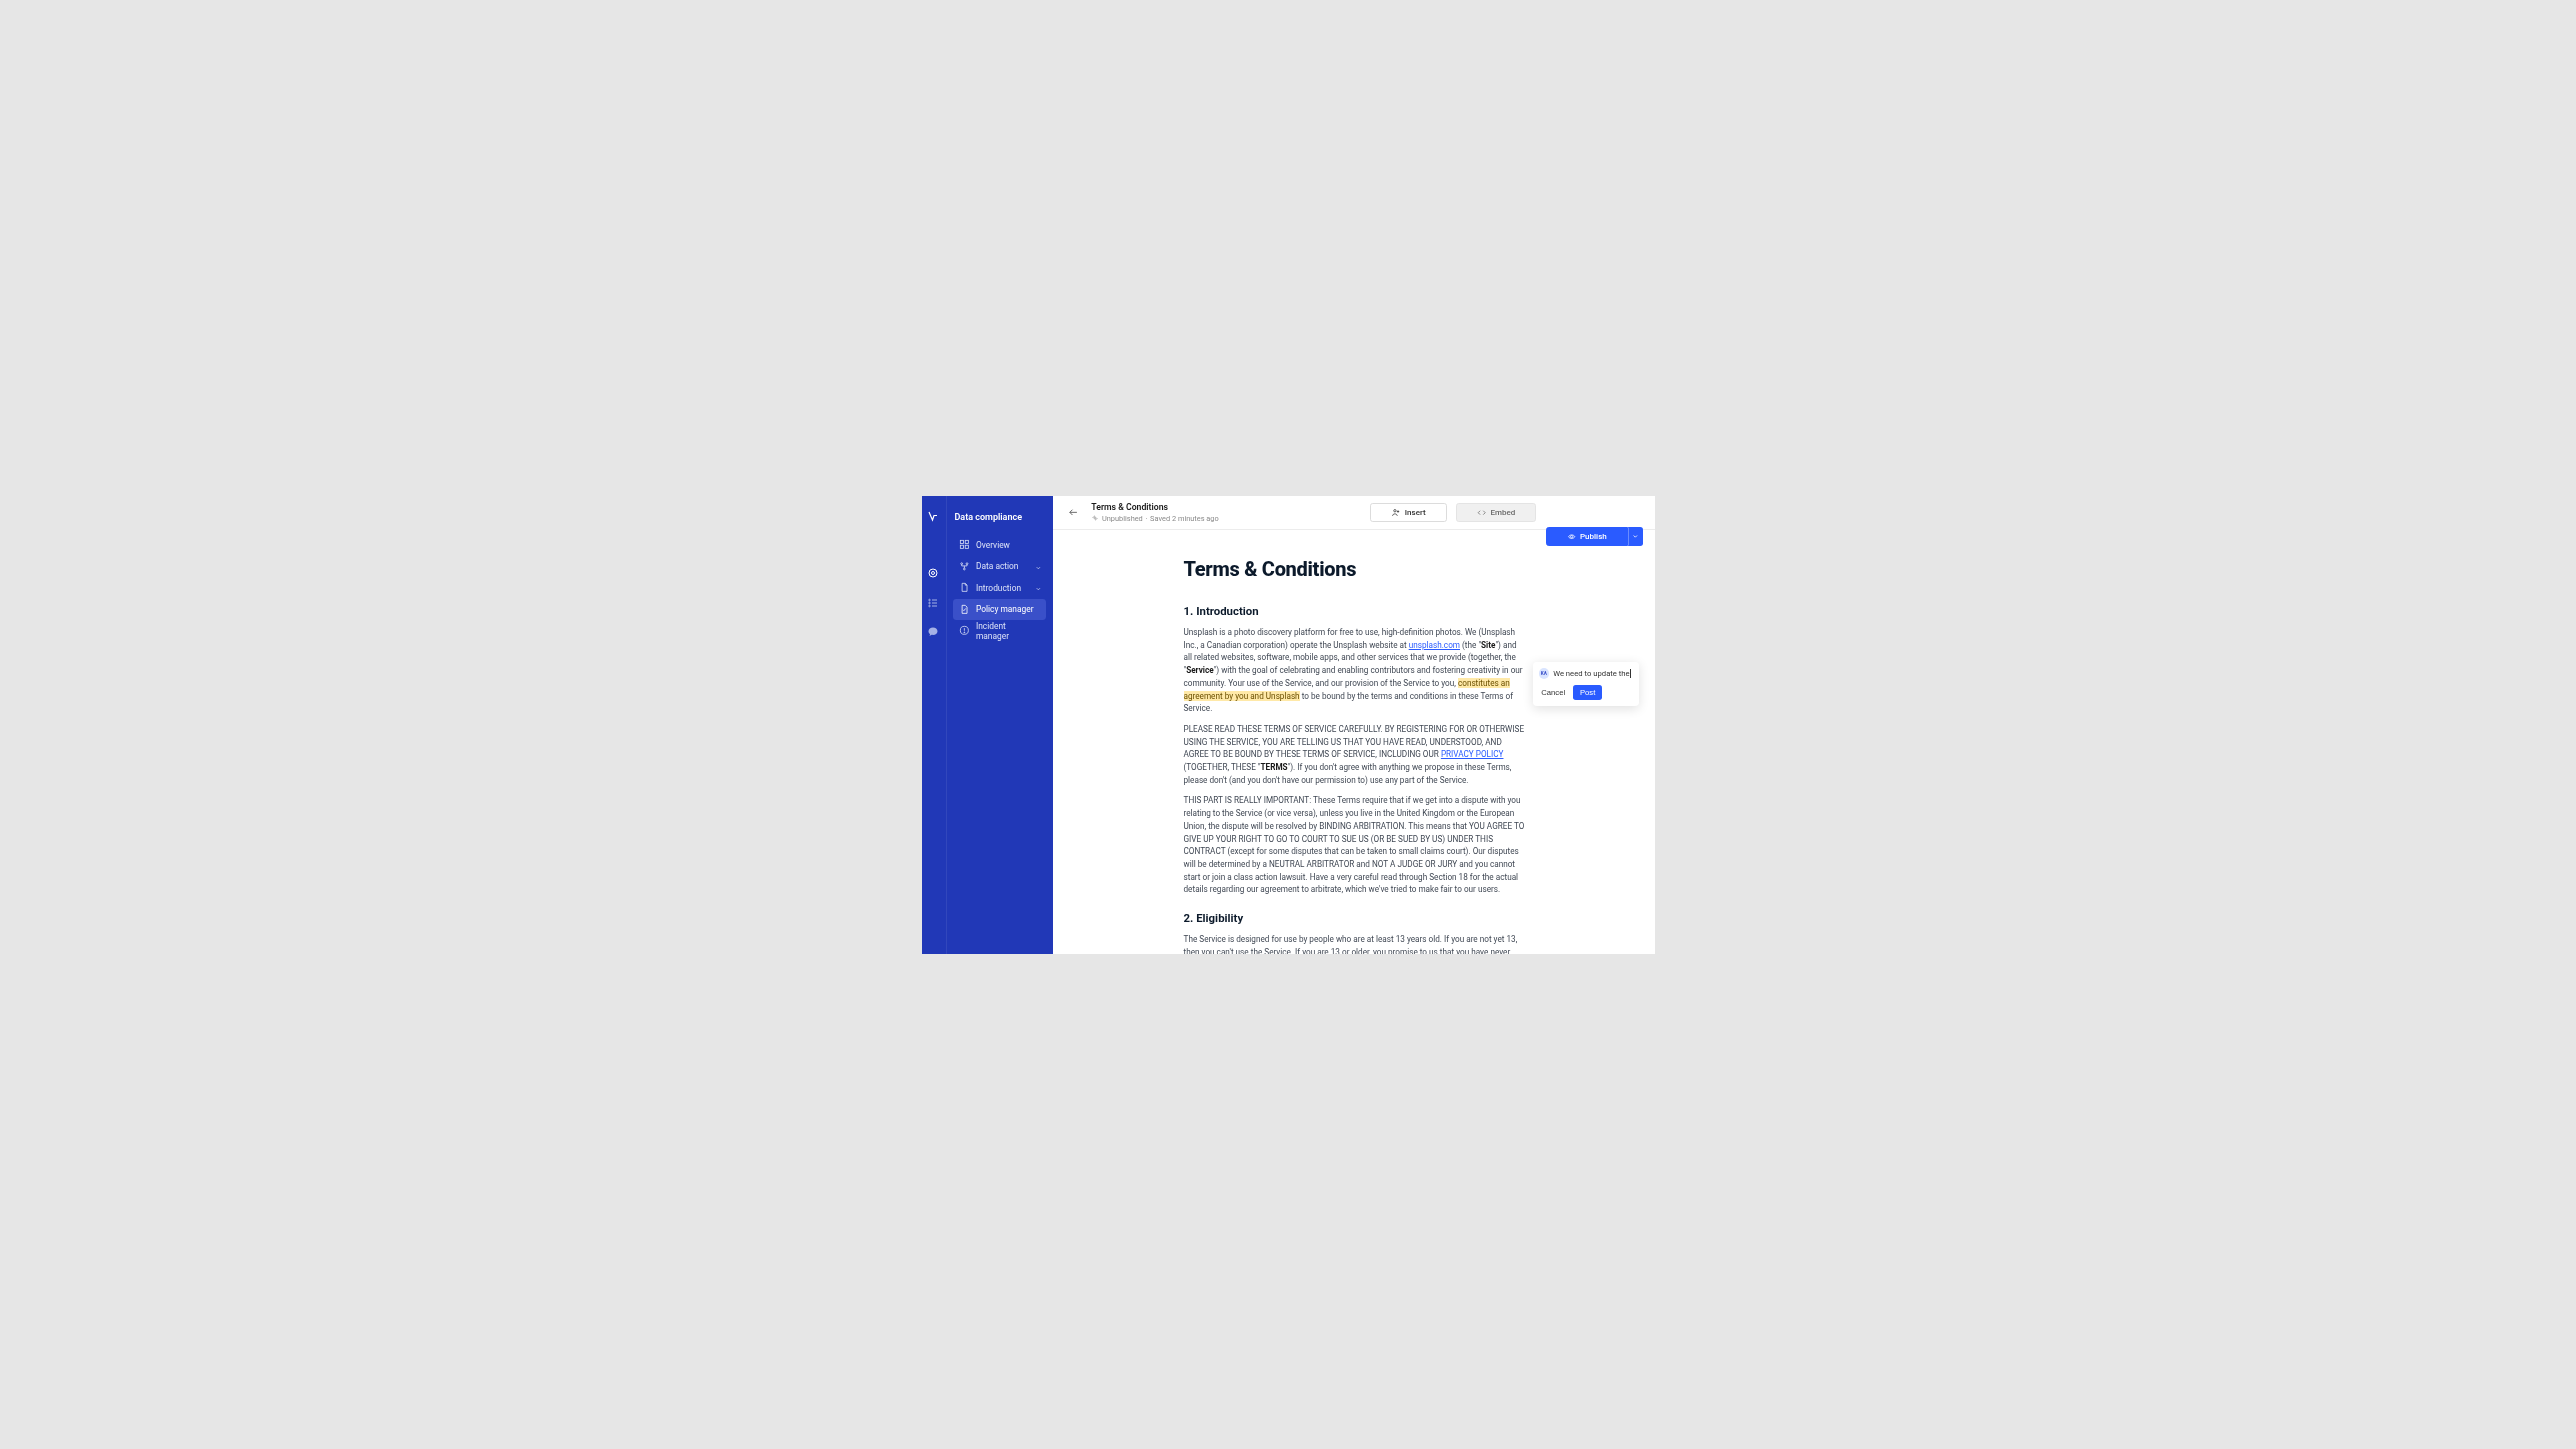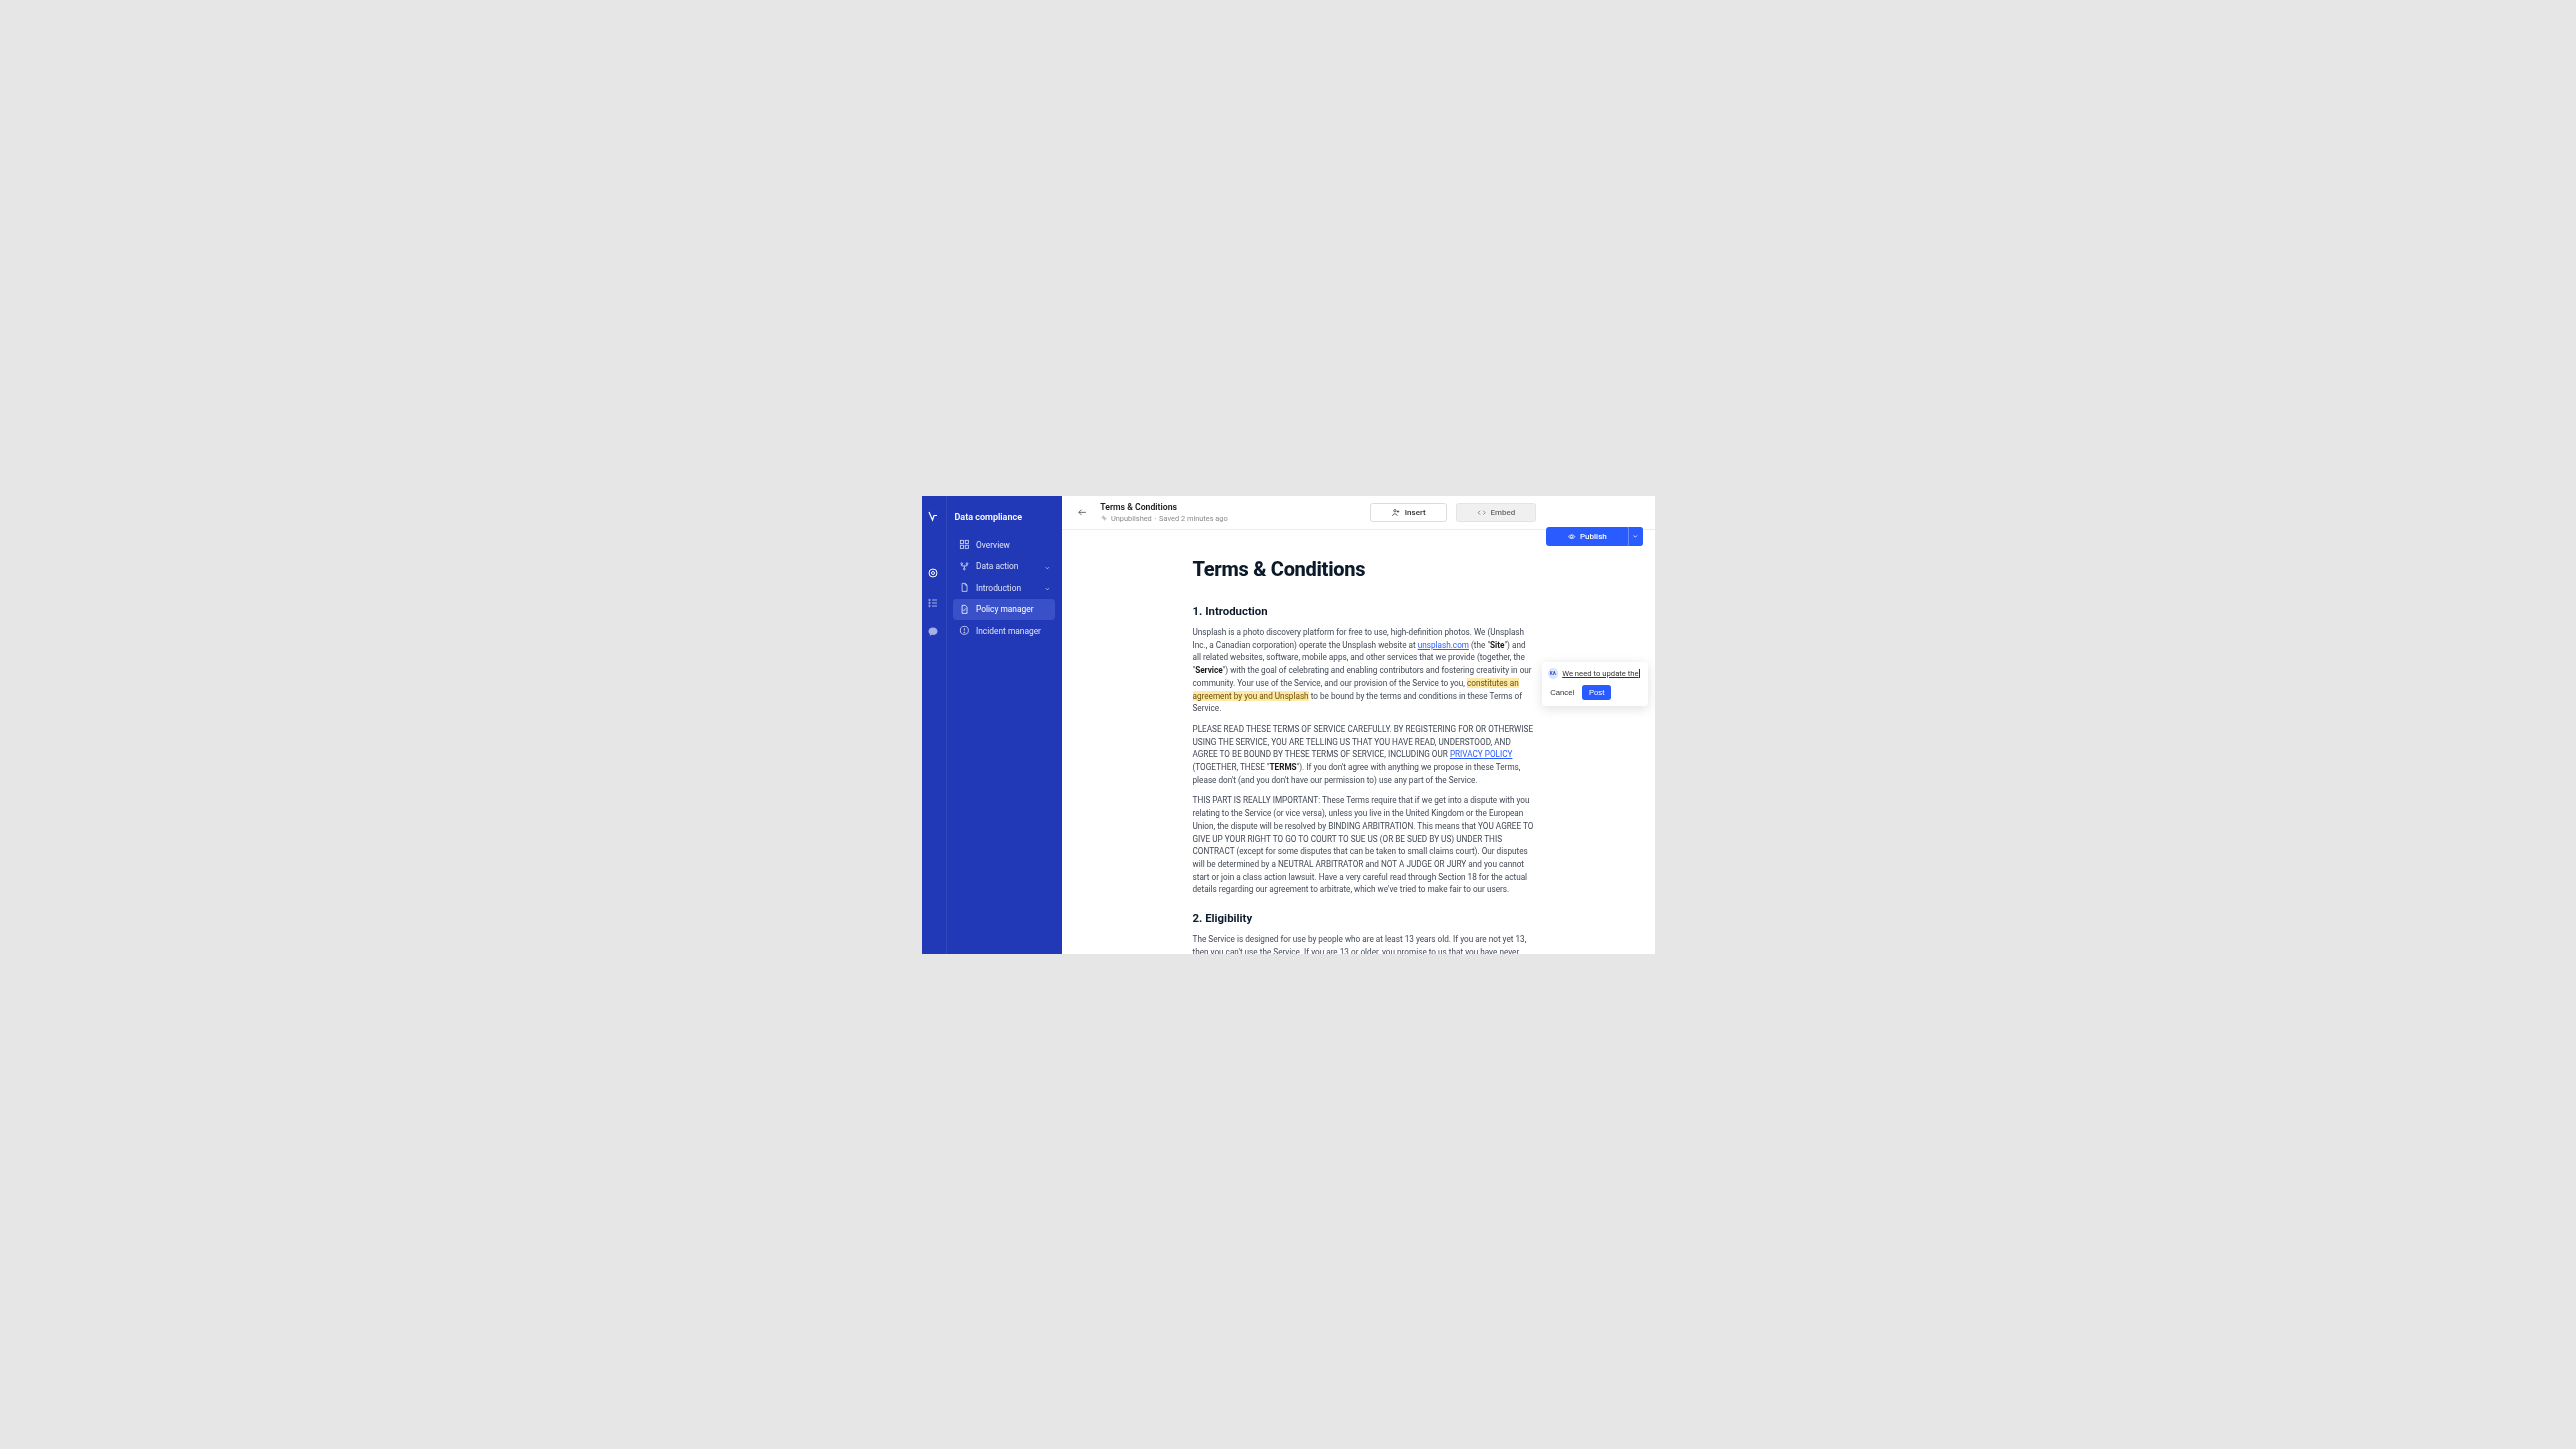--- a/index.html
+++ b/index.html
@@ -41,21 +41,21 @@
   }
   .iconrail .rail-icon {
     width: 13.4px; height: 13.4px;
     display:flex;align-items:center;justify-content:center;
     color: #a5b1e6;
   }
   .iconrail .rail-icon.active { color:#fff; }
   .iconrail .rail-icon svg { width:12px;height:12px; }
   
   .sidebar {
-    width: 116px;
+    width: 107px;
     background: #2138b7;
     color:#fff;
     padding: 13.4px 6.7px 0 6.7px;
     border-left: 0.7px solid rgba(255,255,255,.08);
   }
   .sidebar-title {
     font-size: 9px;
     font-weight: 600;
     color:#fff;
     padding: 2.7px 4px 12px 1.3px;
@@ -184,21 +184,21 @@
     padding:6px 6px 6px 6px;
     font-size:7.7px;
   }
   .comment-row{display:flex;align-items:center;gap:4px;margin-bottom:6.7px;}
   .avatar{
     width:10.7px;height:10.7px;border-radius:50%;
     background:#d9e4ff;color:#3a50c9;
     font-size:4.7px;font-weight:700;
     display:flex;align-items:center;justify-content:center;
   }
-  .comment-text{color:#333;text-decoration:underline;}
+  .comment-text{color:#333;}
   .comment-text .cursor{border-right:0.7px solid #333;margin-left:0.7px;animation:blink 1s steps(1) infinite;}
   @keyframes blink{50%{border-color:transparent;}}
   .comment-actions{display:flex;gap:5.4px;}
   .comment-actions .act{font-size:7.7px;cursor:pointer;}
   .comment-actions .cancel{color:#333;background:none;border:none;padding:2.7px 2.7px;}
   .comment-actions .post{background:#2a5bff;color:#fff;border:none;border-radius:2.7px;padding:2.7px 6.7px;font-weight:500;}
 </style>
 </head>
 <body>
 

